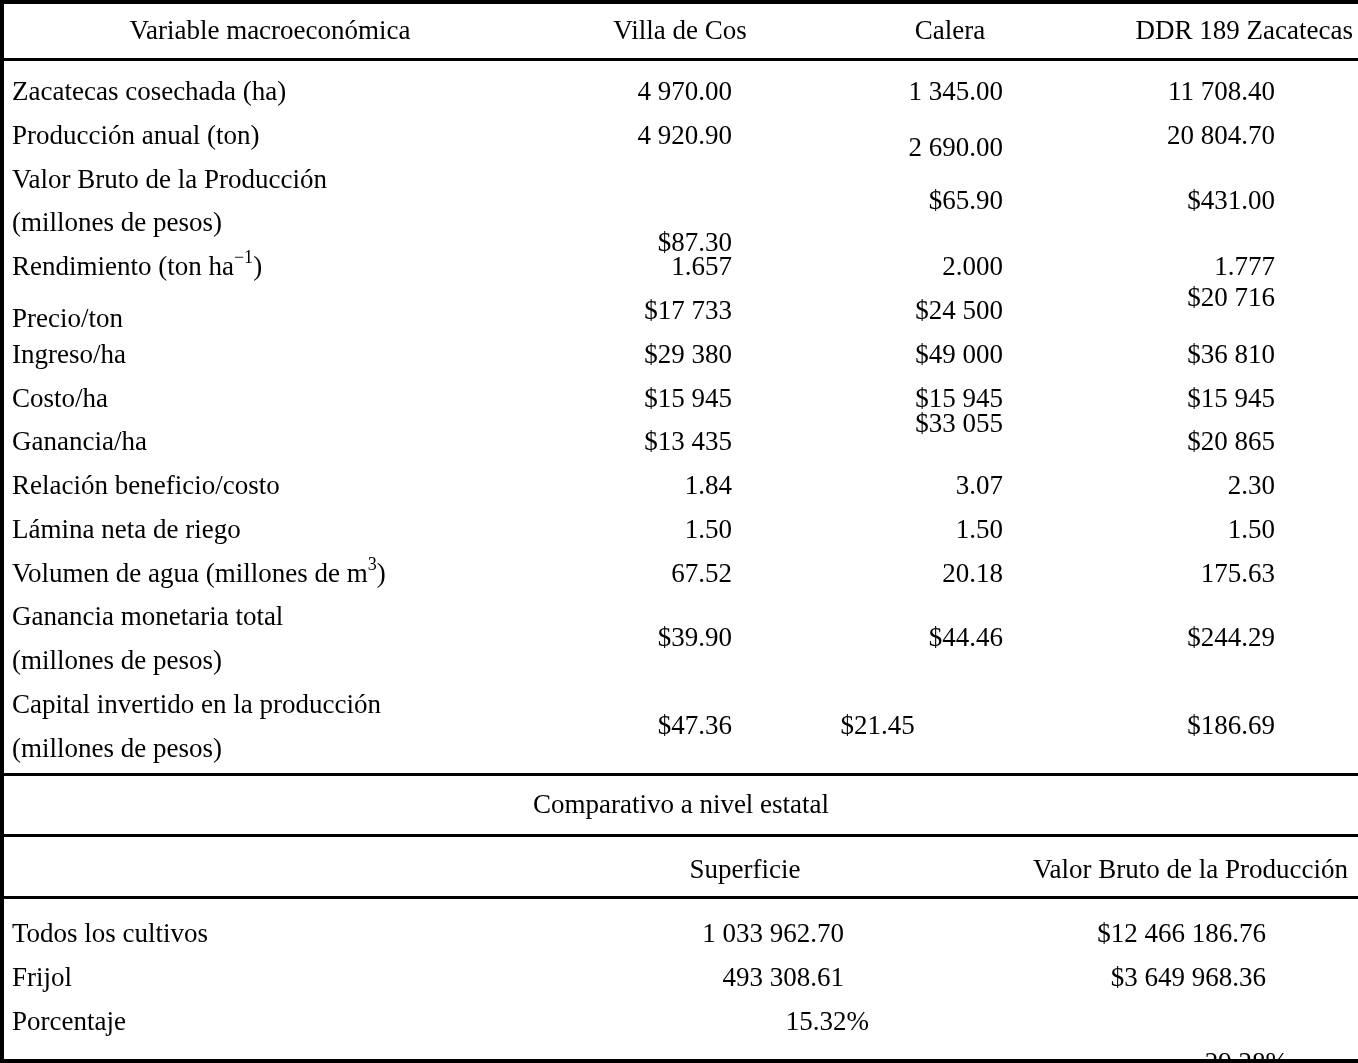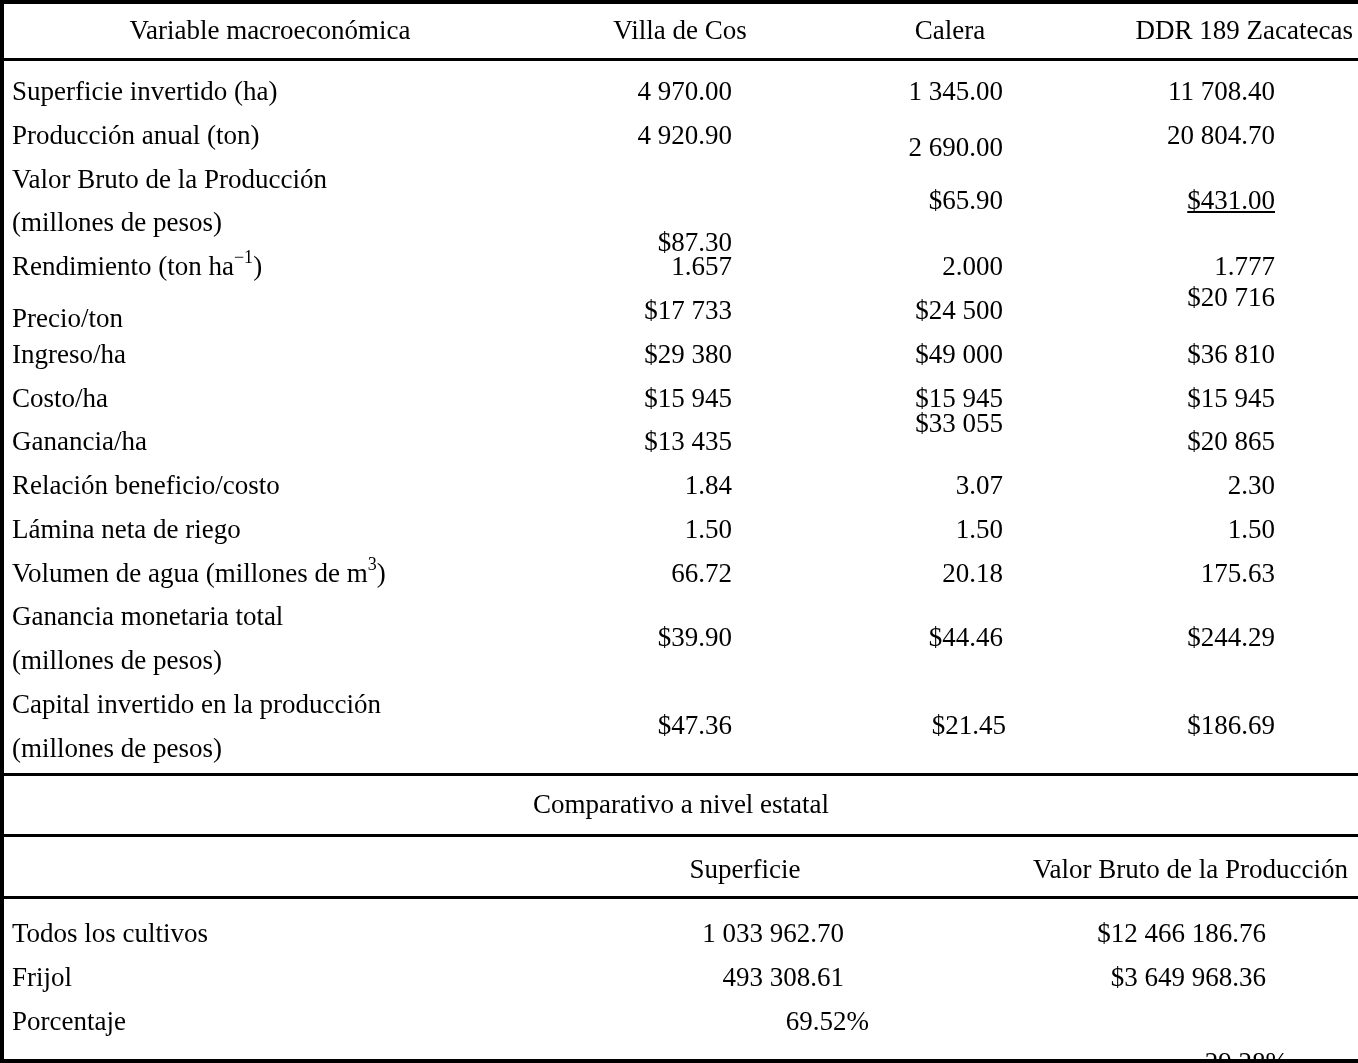--- a/index.html
+++ b/index.html
@@ -30,35 +30,35 @@
 <div class="frame"></div>
 
 <div class="txt c" style="left:60px;width:420px;top:15px;">Variable macroeconómica</div>
 <div class="txt c" style="left:570px;width:220px;top:15px;">Villa de Cos</div>
 <div class="txt c" style="left:860px;width:180px;top:15px;">Calera</div>
 <div class="txt r" style="left:1050px;width:303px;top:15px;">DDR 189 Zacatecas</div>
 <div class="rule" style="top:58px;"></div>
 
 <div id="main-rows">
 
-  <div class="txt" style="left:12px;top:76px;">Superficie invertido (ha)</div>
+  <div class="txt" style="left:12px;top:76px;">Zacatecas cosechada (ha)</div>
   <div class="txt r" style="left:500px;width:232px;top:76px;">4 970.00</div>
   <div class="txt r" style="left:800px;width:203px;top:76px;">1 345.00</div>
   <div class="txt r" style="left:1050px;width:225px;top:76px;">11 708.40</div>
 
   <div class="txt" style="left:12px;top:120px;">Producción anual (ton)</div>
   <div class="txt r" style="left:500px;width:232px;top:120px;">4 920.90</div>
   <div class="txt r" style="left:800px;width:203px;top:120px;margin-top:12px;">2 690.00</div>
   <div class="txt r" style="left:1050px;width:225px;top:120px;">20 804.70</div>
 
   <div class="txt" style="left:12px;top:164px;">Valor Bruto de la Producción</div>
   <div class="txt" style="left:12px;top:207px;">(millones de pesos)</div>
   <div class="txt r" style="left:500px;width:232px;top:199px;margin-top:28px;">$87.30</div>
   <div class="txt r" style="left:800px;width:203px;top:185px;">$65.90</div>
-  <div class="txt r" style="left:1050px;width:225px;top:185px;text-decoration:underline;">$431.00</div>
+  <div class="txt r" style="left:1050px;width:225px;top:185px;">$431.00</div>
 
   <div class="txt" style="left:12px;top:251px;"><span>Rendimiento (ton ha</span><sup>−1</sup><span>)</span></div>
   <div class="txt r" style="left:500px;width:232px;top:251px;">1.657</div>
   <div class="txt r" style="left:800px;width:203px;top:251px;">2.000</div>
   <div class="txt r" style="left:1050px;width:225px;top:251px;">1.777</div>
 
   <div class="txt" style="left:12px;top:295px;margin-top:8px;">Precio/ton</div>
   <div class="txt r" style="left:500px;width:232px;top:295px;">$17 733</div>
   <div class="txt r" style="left:800px;width:203px;top:295px;">$24 500</div>
   <div class="txt r" style="left:1050px;width:225px;top:282px;text-align:right;">$20 716</div>
@@ -82,34 +82,34 @@
   <div class="txt r" style="left:500px;width:232px;top:470px;">1.84</div>
   <div class="txt r" style="left:800px;width:203px;top:470px;">3.07</div>
   <div class="txt r" style="left:1050px;width:225px;top:470px;">2.30</div>
 
   <div class="txt" style="left:12px;top:514px;">Lámina neta de riego</div>
   <div class="txt r" style="left:500px;width:232px;top:514px;">1.50</div>
   <div class="txt r" style="left:800px;width:203px;top:514px;">1.50</div>
   <div class="txt r" style="left:1050px;width:225px;top:514px;">1.50</div>
 
   <div class="txt" style="left:12px;top:558px;"><span>Volumen de agua (millones de m</span><sup>3</sup><span>)</span></div>
-  <div class="txt r" style="left:500px;width:232px;top:558px;">66.72</div>
+  <div class="txt r" style="left:500px;width:232px;top:558px;">67.52</div>
   <div class="txt r" style="left:800px;width:203px;top:558px;">20.18</div>
   <div class="txt r" style="left:1050px;width:225px;top:558px;">175.63</div>
 
   <div class="txt" style="left:12px;top:601px;">Ganancia monetaria total</div>
   <div class="txt" style="left:12px;top:645px;">(millones de pesos)</div>
   <div class="txt r" style="left:500px;width:232px;top:622px;">$39.90</div>
   <div class="txt r" style="left:800px;width:203px;top:622px;">$44.46</div>
   <div class="txt r" style="left:1050px;width:225px;top:622px;">$244.29</div>
 
   <div class="txt" style="left:12px;top:689px;">Capital invertido en la producción</div>
   <div class="txt" style="left:12px;top:733px;">(millones de pesos)</div>
   <div class="txt r" style="left:500px;width:232px;top:710px;">$47.36</div>
-  <div class="txt r" style="left:803px;width:203px;top:710px;">$21.45</div>
+  <div class="txt r" style="left:776px;width:203px;top:710px;text-align:center;">$21.45</div>
   <div class="txt r" style="left:1050px;width:225px;top:710px;">$186.69</div>
 </div>
 
 <div class="rule" style="top:773px;"></div>
 
 <div class="txt c" style="left:4px;width:1354px;top:789px;">Comparativo a nivel estatal</div>
 <div class="rule" style="top:834px;"></div>
 
 <div class="txt c" style="left:640px;width:210px;top:854px;">Superficie</div>
 <div class="txt r" style="left:900px;width:448px;top:854px;">Valor Bruto de la Producción</div>
@@ -117,14 +117,14 @@
 
 <div class="txt" style="left:12px;top:918px;">Todos los cultivos</div>
 <div class="txt r" style="left:600px;width:244px;top:918px;">1 033 962.70</div>
 <div class="txt r" style="left:1000px;width:266px;top:918px;">$12 466 186.76</div>
 
 <div class="txt" style="left:12px;top:962px;">Frijol</div>
 <div class="txt r" style="left:600px;width:244px;top:962px;">493 308.61</div>
 <div class="txt r" style="left:1000px;width:266px;top:962px;">$3 649 968.36</div>
 
 <div class="txt" style="left:12px;top:1006px;">Porcentaje</div>
-<div class="txt r" style="left:600px;width:269px;top:1006px;">69.52%</div>
+<div class="txt r" style="left:600px;width:269px;top:1006px;">15.32%</div>
 <div class="txt r" style="left:1000px;width:288px;top:1006px;margin-top:41px;">29.28%</div>
 
 </body></html>

